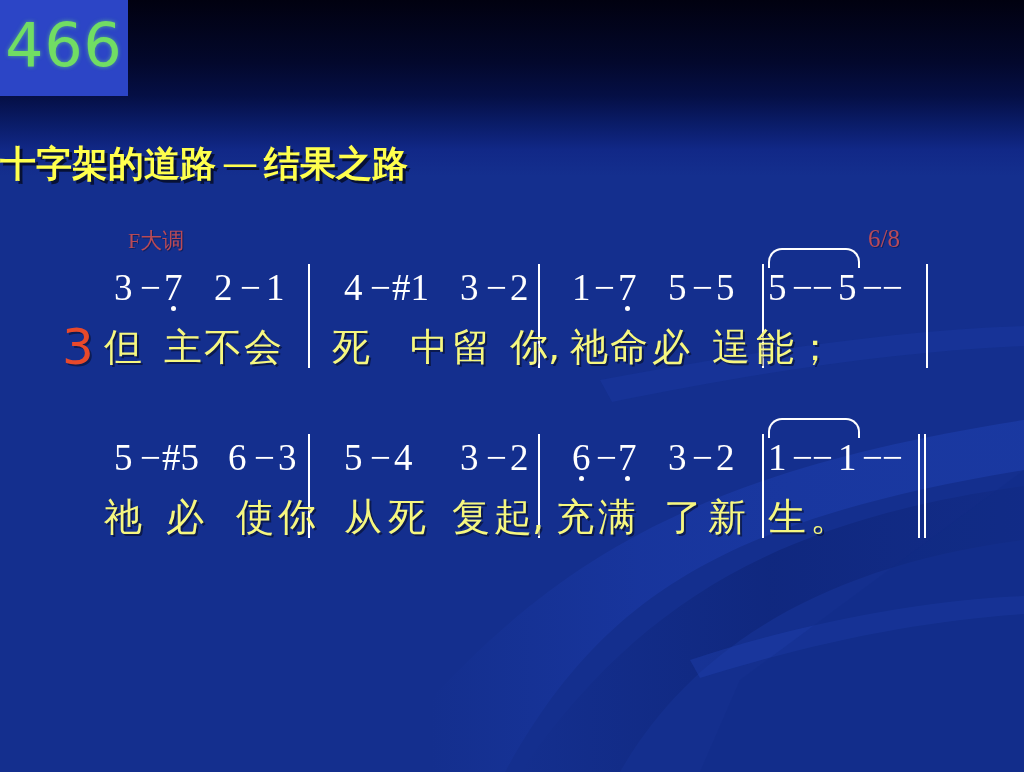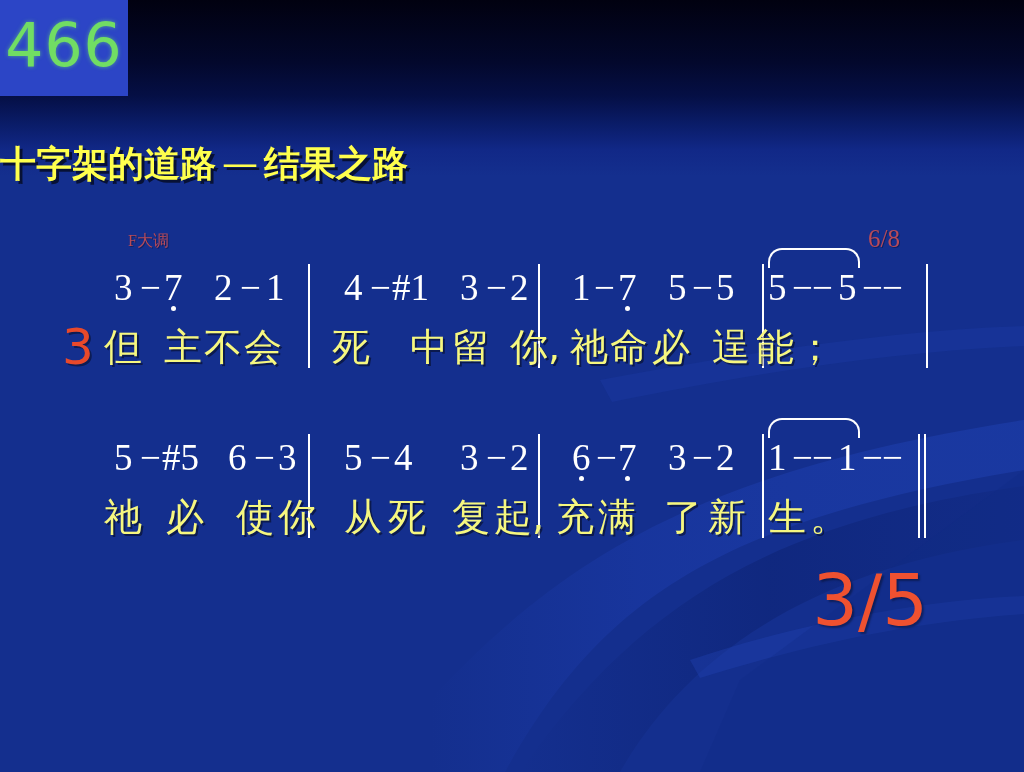--- a/index.html
+++ b/index.html
@@ -68,21 +68,21 @@
     text-shadow: 3px 3px 0 rgba(0,0,0,.62);
     white-space: nowrap;
   }
   #title .dash { font-weight: normal; padding: 0 6px; }
 
   
   .meta {
     position: absolute;
     color: #b94a57;
     font-family: "Liberation Serif", serif;
-    font-size: 16px;
+    font-size: 22px;
     line-height: 26px;
     text-shadow: 1px 1px 0 rgba(0,0,0,.3);
   }
   #key-sig  { left: 128px; top: 228px; }
   #time-sig { left: 868px; top: 226px; font-size: 25px; }
 
   
   .system { position: absolute; left: 0; width: 1024px; }
   #system1 { top: 262px; }
   #system2 { top: 432px; }
@@ -297,15 +297,14 @@
         <div class="tok lyr" style="left: 494px;">起,</div>
         <div class="tok lyr" style="left: 556px;">充</div>
         <div class="tok lyr" style="left: 598px;">满</div>
         <div class="tok lyr" style="left: 664px;">了</div>
         <div class="tok lyr" style="left: 708px;">新</div>
         <div class="tok lyr" style="left: 768px;">生</div>
         <div class="tok lyr" style="left: 810px;">。</div>
       </div>
   </div>
 
-  <div id="page-count">3/5</div>
 
 </div>
 
 </body></html>

